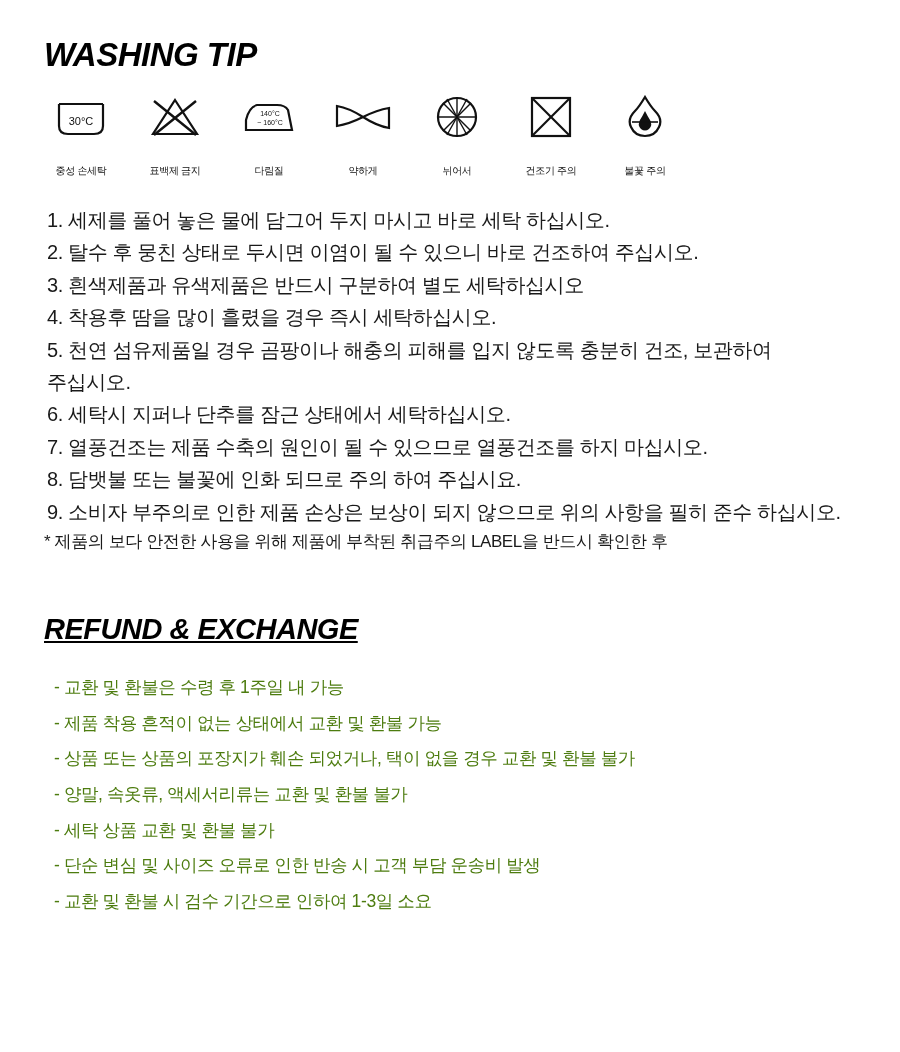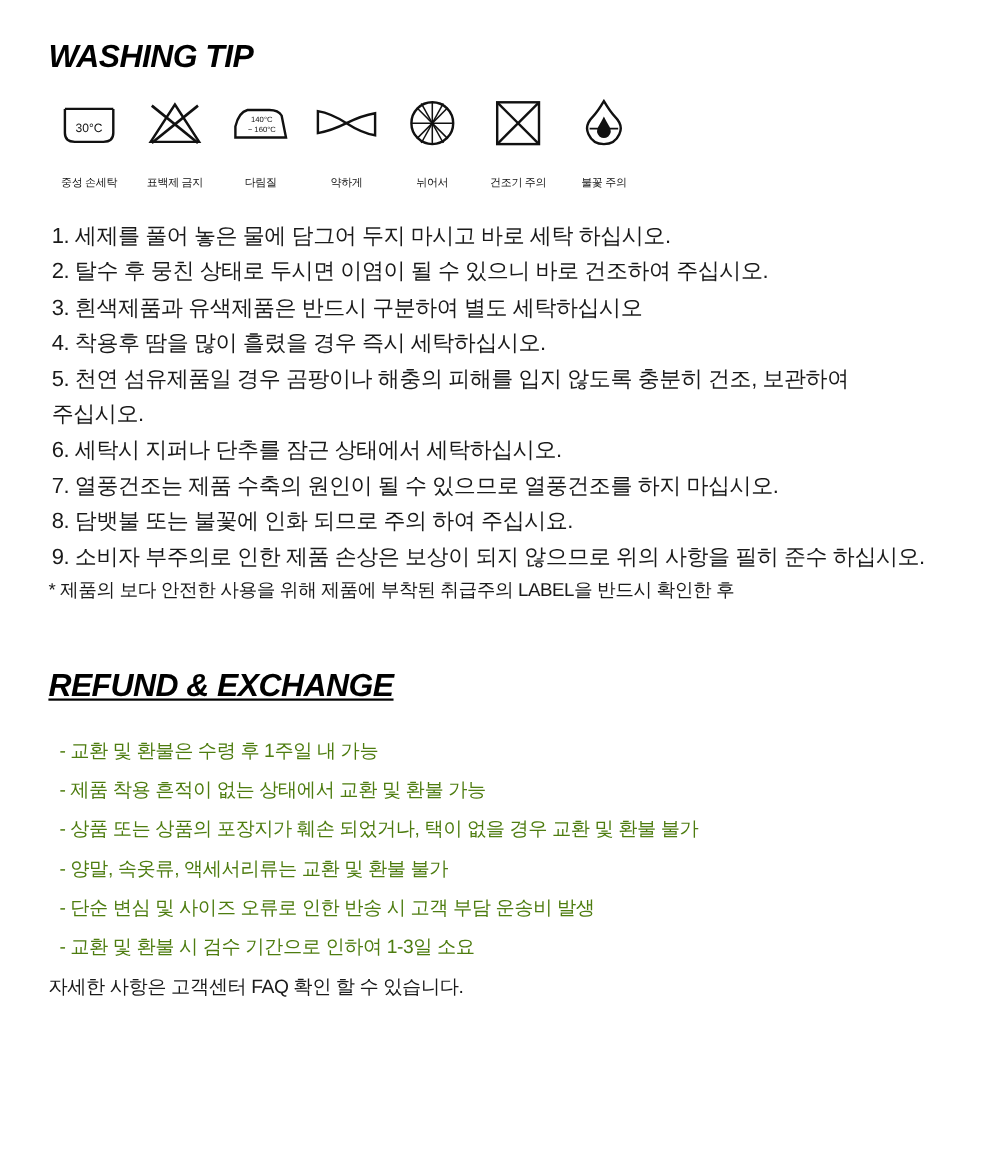--- a/index.html
+++ b/index.html
@@ -15,31 +15,31 @@
     overflow: hidden;
   }
   .page {
     position: relative;
     width: 900px;
     height: 1052px;
     box-sizing: border-box;
     padding: 36px 44px 0 44px;
   }
   .section-title {
-    font-size: 29px;
+    font-size: 33px;
     font-weight: bold;
     font-style: italic;
     letter-spacing: -0.5px;
     margin: 0 0 20px 0;
     color: #000;
   }
   .icons-row {
     display: flex;
     align-items: flex-start;
-    gap: 12px;
+    gap: 28px;
     margin: 6px 0 26px 4px;
   }
   .icon-item {
     width: 66px;
     display: flex;
     flex-direction: column;
     align-items: center;
   }
   .icon-art {
     height: 46px;
@@ -208,19 +208,19 @@
 
   <p class="wash-note">* 제품의 보다 안전한 사용을 위해 제품에 부착된 취급주의 LABEL을 반드시 확인한 후</p>
 
   <h1 class="refund-title">REFUND &amp; EXCHANGE</h1>
 
   <ul class="refund-list">
     <li>- 교환 및 환불은 수령 후 1주일 내 가능</li>
     <li>- 제품 착용 흔적이 없는 상태에서 교환 및 환불 가능</li>
     <li>- 상품 또는 상품의 포장지가 훼손 되었거나, 택이 없을 경우 교환 및 환불 불가</li>
     <li>- 양말, 속옷류, 액세서리류는 교환 및 환불 불가</li>
+    <li>- 세탁 상품 교환 및 환불 불가</li>
     <li>- 단순 변심 및 사이즈 오류로 인한 반송 시 고객 부담 운송비 발생</li>
     <li>- 교환 및 환불 시 검수 기간으로 인하여 1-3일 소요</li>
   </ul>
 
-  <p class="refund-footer">자세한 사항은 고객센터 FAQ 확인 할 수 있습니다.</p>
 
 </div>
 
 </body></html>

